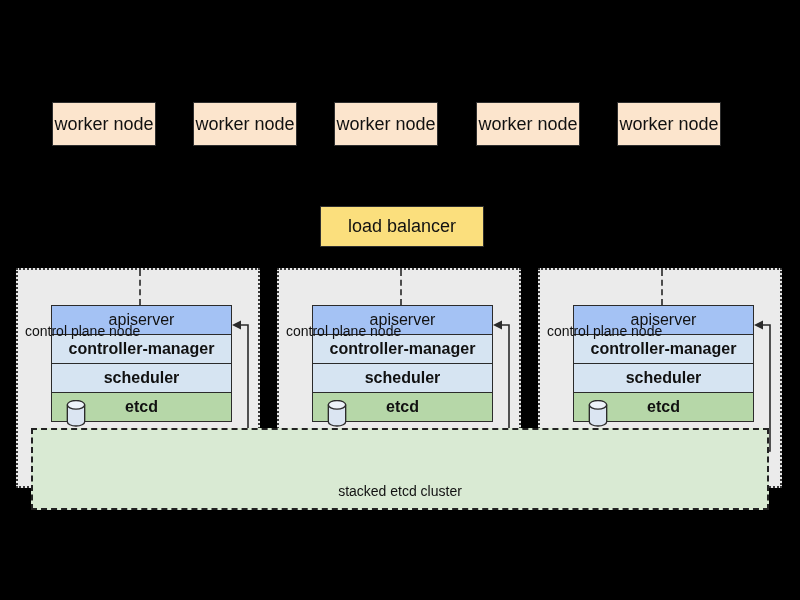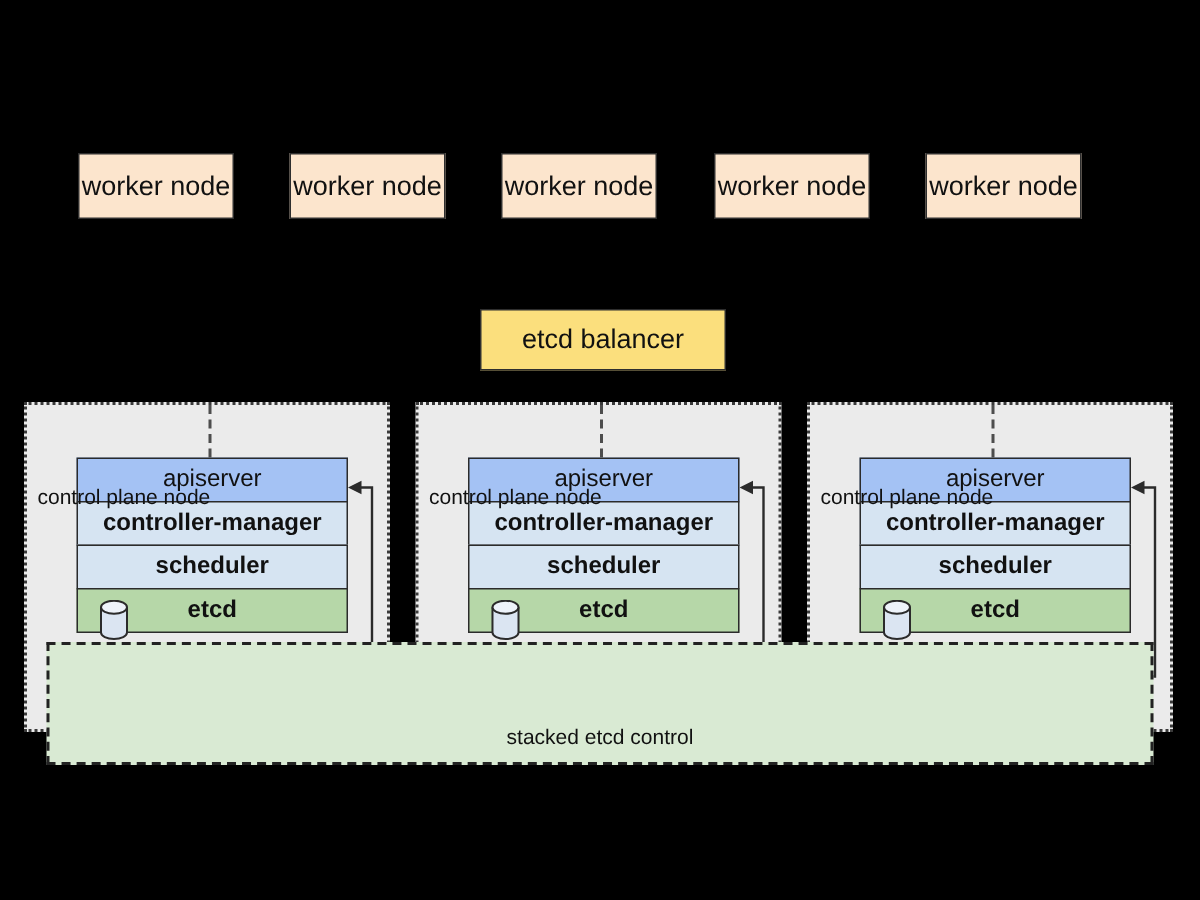--- a/index.html
+++ b/index.html
@@ -57,25 +57,25 @@
     <span>worker node</span>
   </div>
   <div class="worker" style="left:476px">
     <span>worker node</span>
   </div>
   <div class="worker" style="left:617px">
     <span>worker node</span>
   </div>
 
   <div class="lb">
-    <span>etcd balancer</span>
+    <span>load balancer</span>
   </div>
 
   <div class="band">
-    <div class="band-label">stacked etcd control</div>
+    <div class="band-label">stacked etcd cluster</div>
   </div>
 
   <div class="cpn" style="left:16px">
     <div class="cpn-label">control plane node</div>
     <div class="drop-line"></div>
     <div class="stack">
       <div class="row apiserver">
         <span>apiserver</span>
       </div>
       <div class="row mid">

